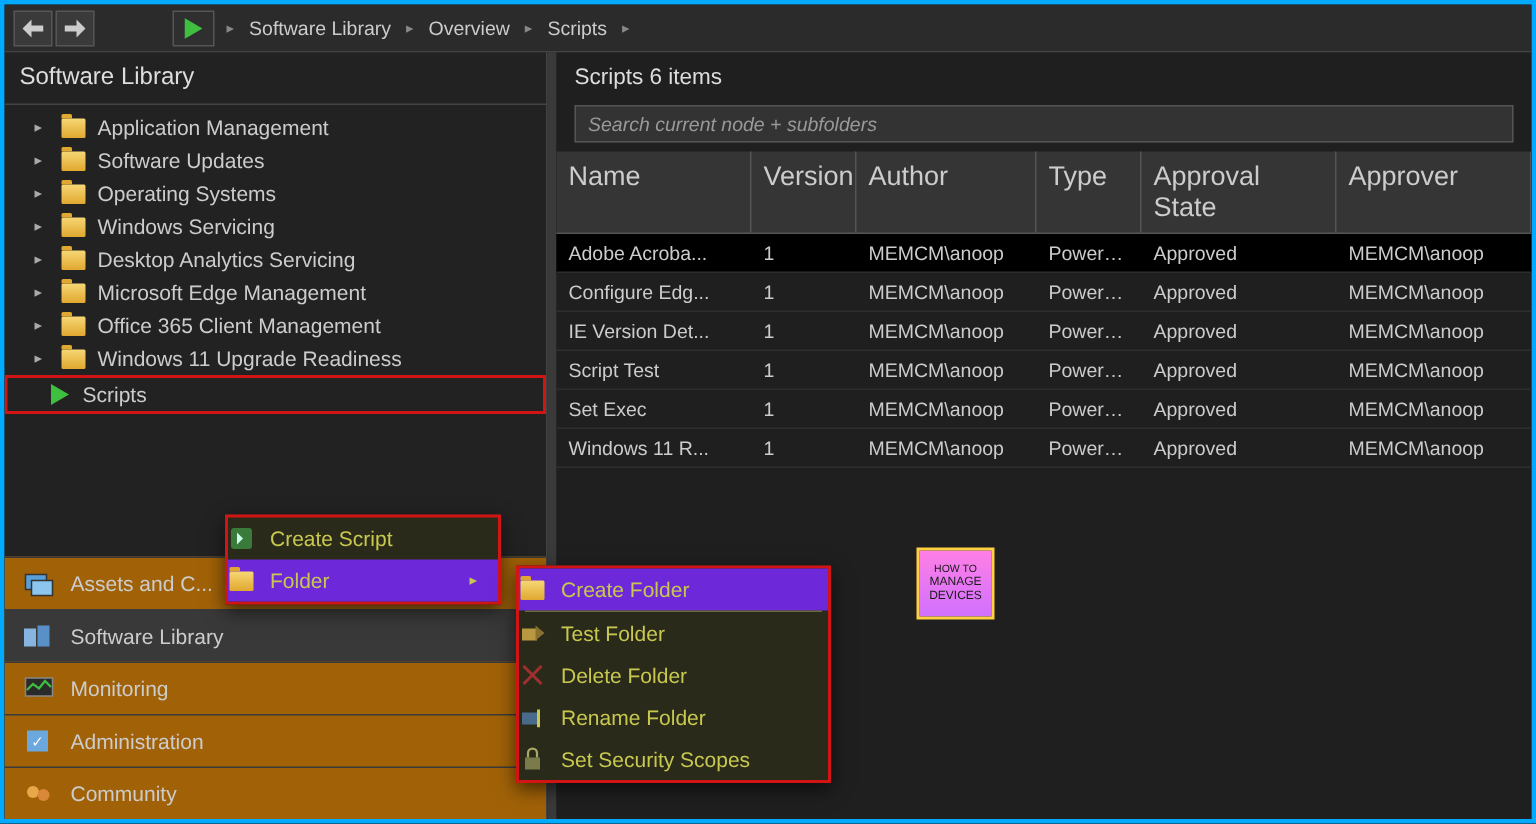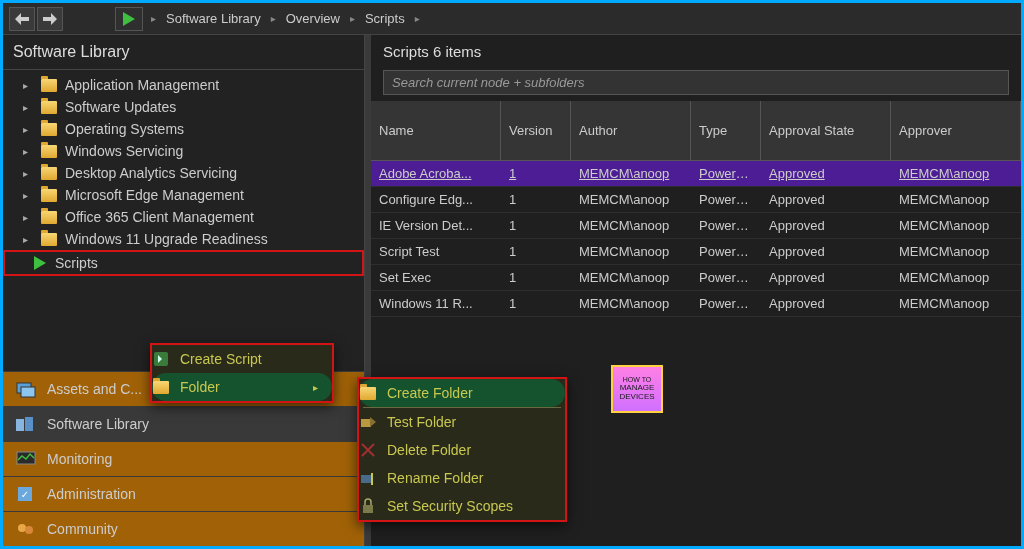--- a/index.html
+++ b/index.html
@@ -33,41 +33,41 @@
 .ws-icon { width: 22px; height: 18px; }
 
 
 .right-panel { flex: 1; background: #1f1f1f; display: flex; flex-direction: column; }
 .content-title { font-size: 15px; color: #ddd; padding: 8px 12px; }
 .search-box { margin: 2px 12px 6px; background: #333; border: 1px solid #555; padding: 4px 8px; font-size: 13px; font-style: italic; color: #999; }
 
 
 .table { display: flex; flex-direction: column; }
 .thead { display: flex; background: #353535; border-bottom: 1px solid #555; }
-.th { padding: 22px 8px; font-size: 13px; color: #ccc; border-right: 1px solid #555; }
+.th { padding: 6px 8px; font-size: 18px; color: #ccc; border-right: 1px solid #555; }
 .tbody .tr { display: flex; border-bottom: 1px solid #2e2e2e; }
-.tbody .tr:first-child { background: #4c1d95; text-decoration: underline; }
+.tbody .tr:first-child { background: #000000; }
 .td { padding: 5px 8px; font-size: 13px; color: #ccc; white-space: nowrap; overflow: hidden; text-overflow: ellipsis; }
 .c-name { width: 130px; }
 .c-ver { width: 70px; }
 .c-auth { width: 120px; }
 .c-type { width: 70px; }
 .c-appr { width: 130px; }
 .c-approver { width: 130px; }
 
 
 .ctx-menu { position: absolute; background: #2a2a1a; border: 2px solid #d31414; font-size: 14px; z-index: 50; box-shadow: 0 4px 12px rgba(0,0,0,.6); }
 .ctx-item { display: flex; align-items: center; padding: 6px 14px 6px 0; color: #c8c850; cursor: pointer; gap: 10px; min-width: 180px; }
-.ctx-item.hover { background: #14532d; border-radius: 14px; }
+.ctx-item.hover { background: #6d28d9; }
 .ctx-icon { width: 18px; height: 16px; display: flex; align-items: center; justify-content: center; }
 .ctx-arrow { margin-left: auto; font-size: 10px; color: #c8c850; }
 .ctx-sep-line { height: 1px; background: #6a6a40; margin: 0 4px; }
 
 #ctx1 { left: 147px; top: 340px; }
-#ctx2 { left: 341px; top: 374px; min-width: 210px; margin-left: 13px; }
+#ctx2 { left: 341px; top: 374px; min-width: 210px; }
 
 
 .badge { position: absolute; left: 608px; top: 362px; width: 52px; height: 48px; background: linear-gradient(#ff7fe5, #d070ff); border: 2px solid #ffd040; font-size: 8px; font-weight: normal; color: #1a1a1a; display: flex; flex-direction: column; align-items: center; justify-content: center; line-height: 1.1; text-align: center; }
 .badge span:first-child { font-size: 7px; }
 
 .grip { width: 6px; background: #3a3a3a; cursor: col-resize; }
 </style>
 </head>
 <body>
 

